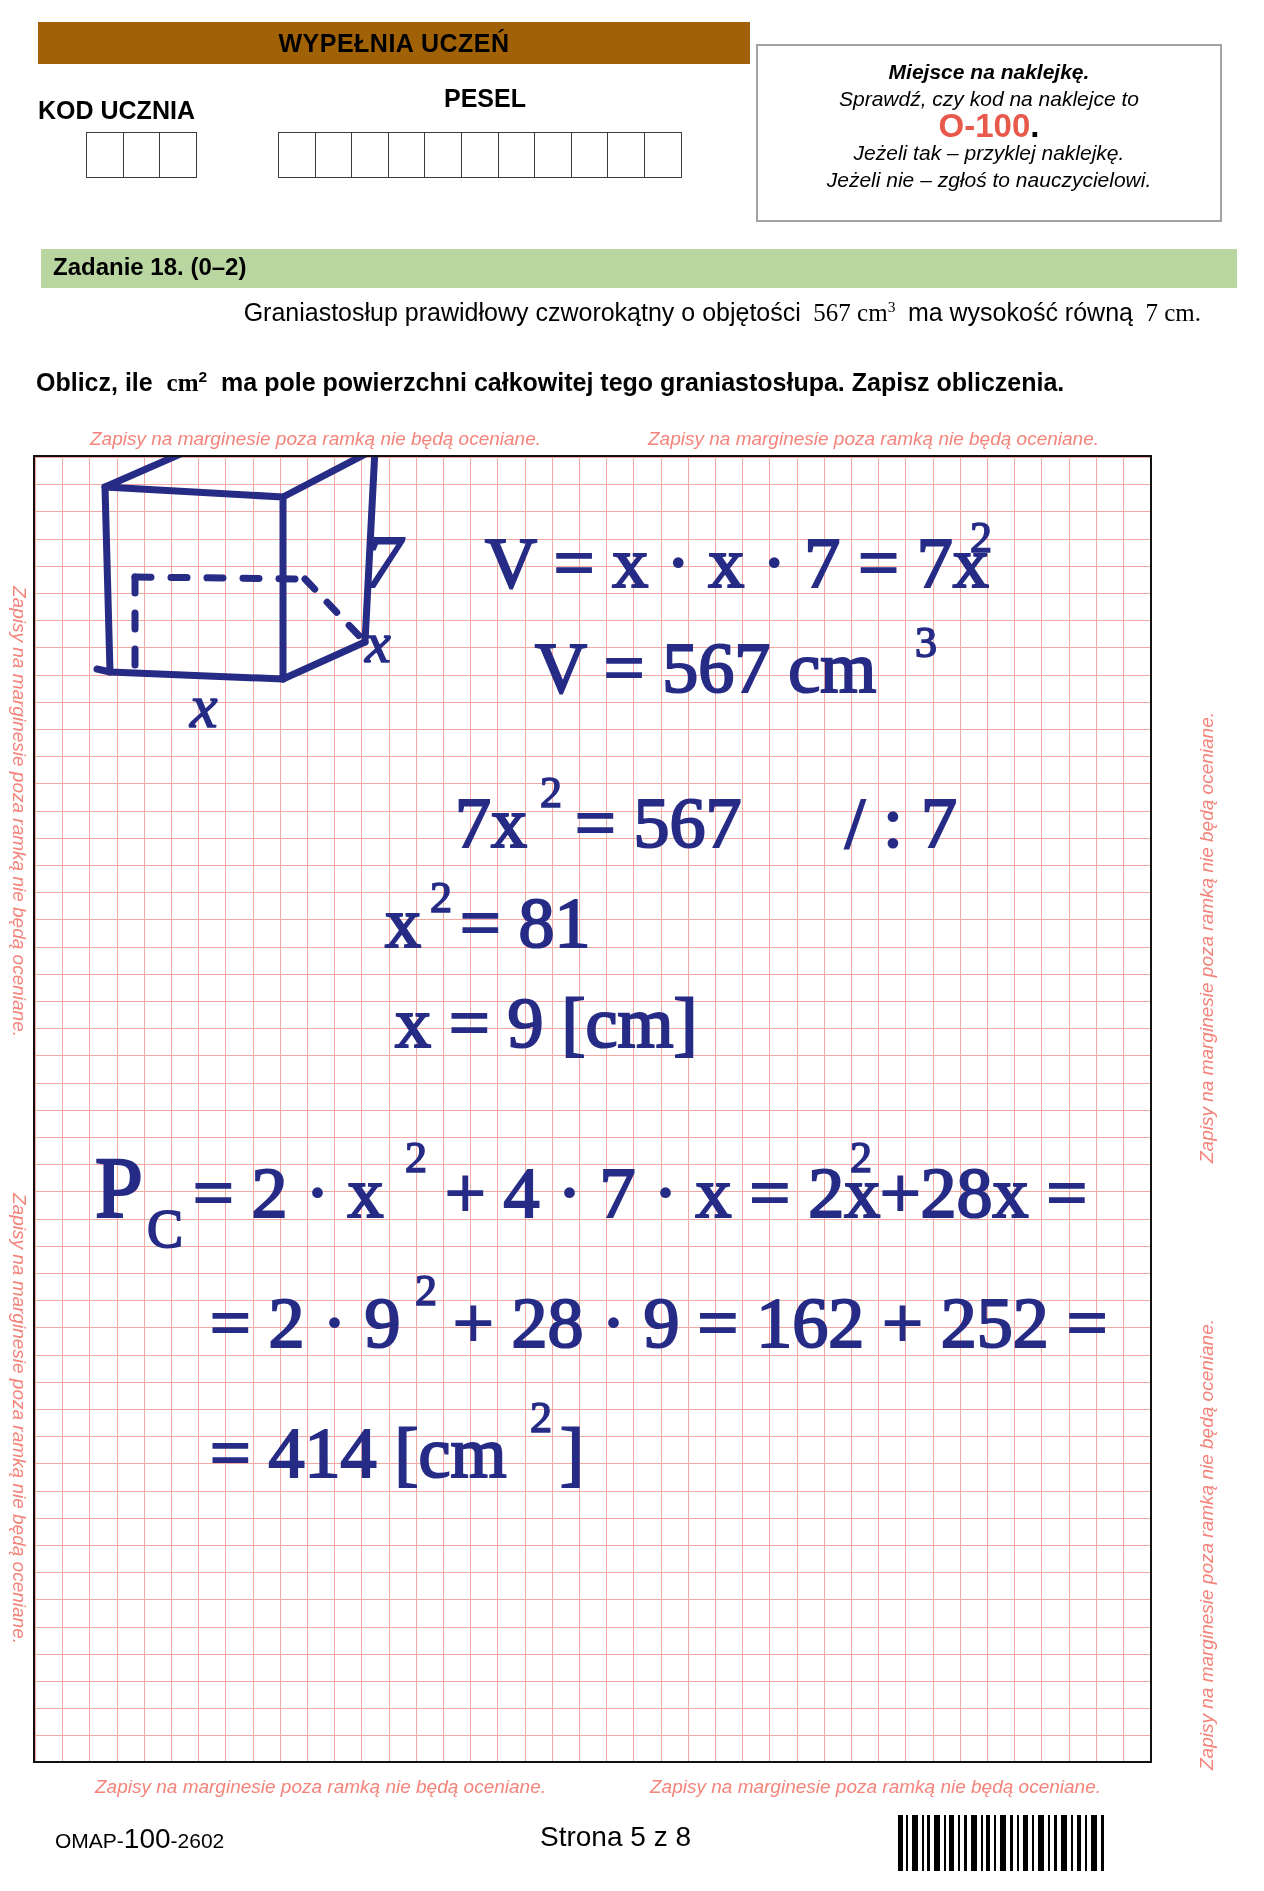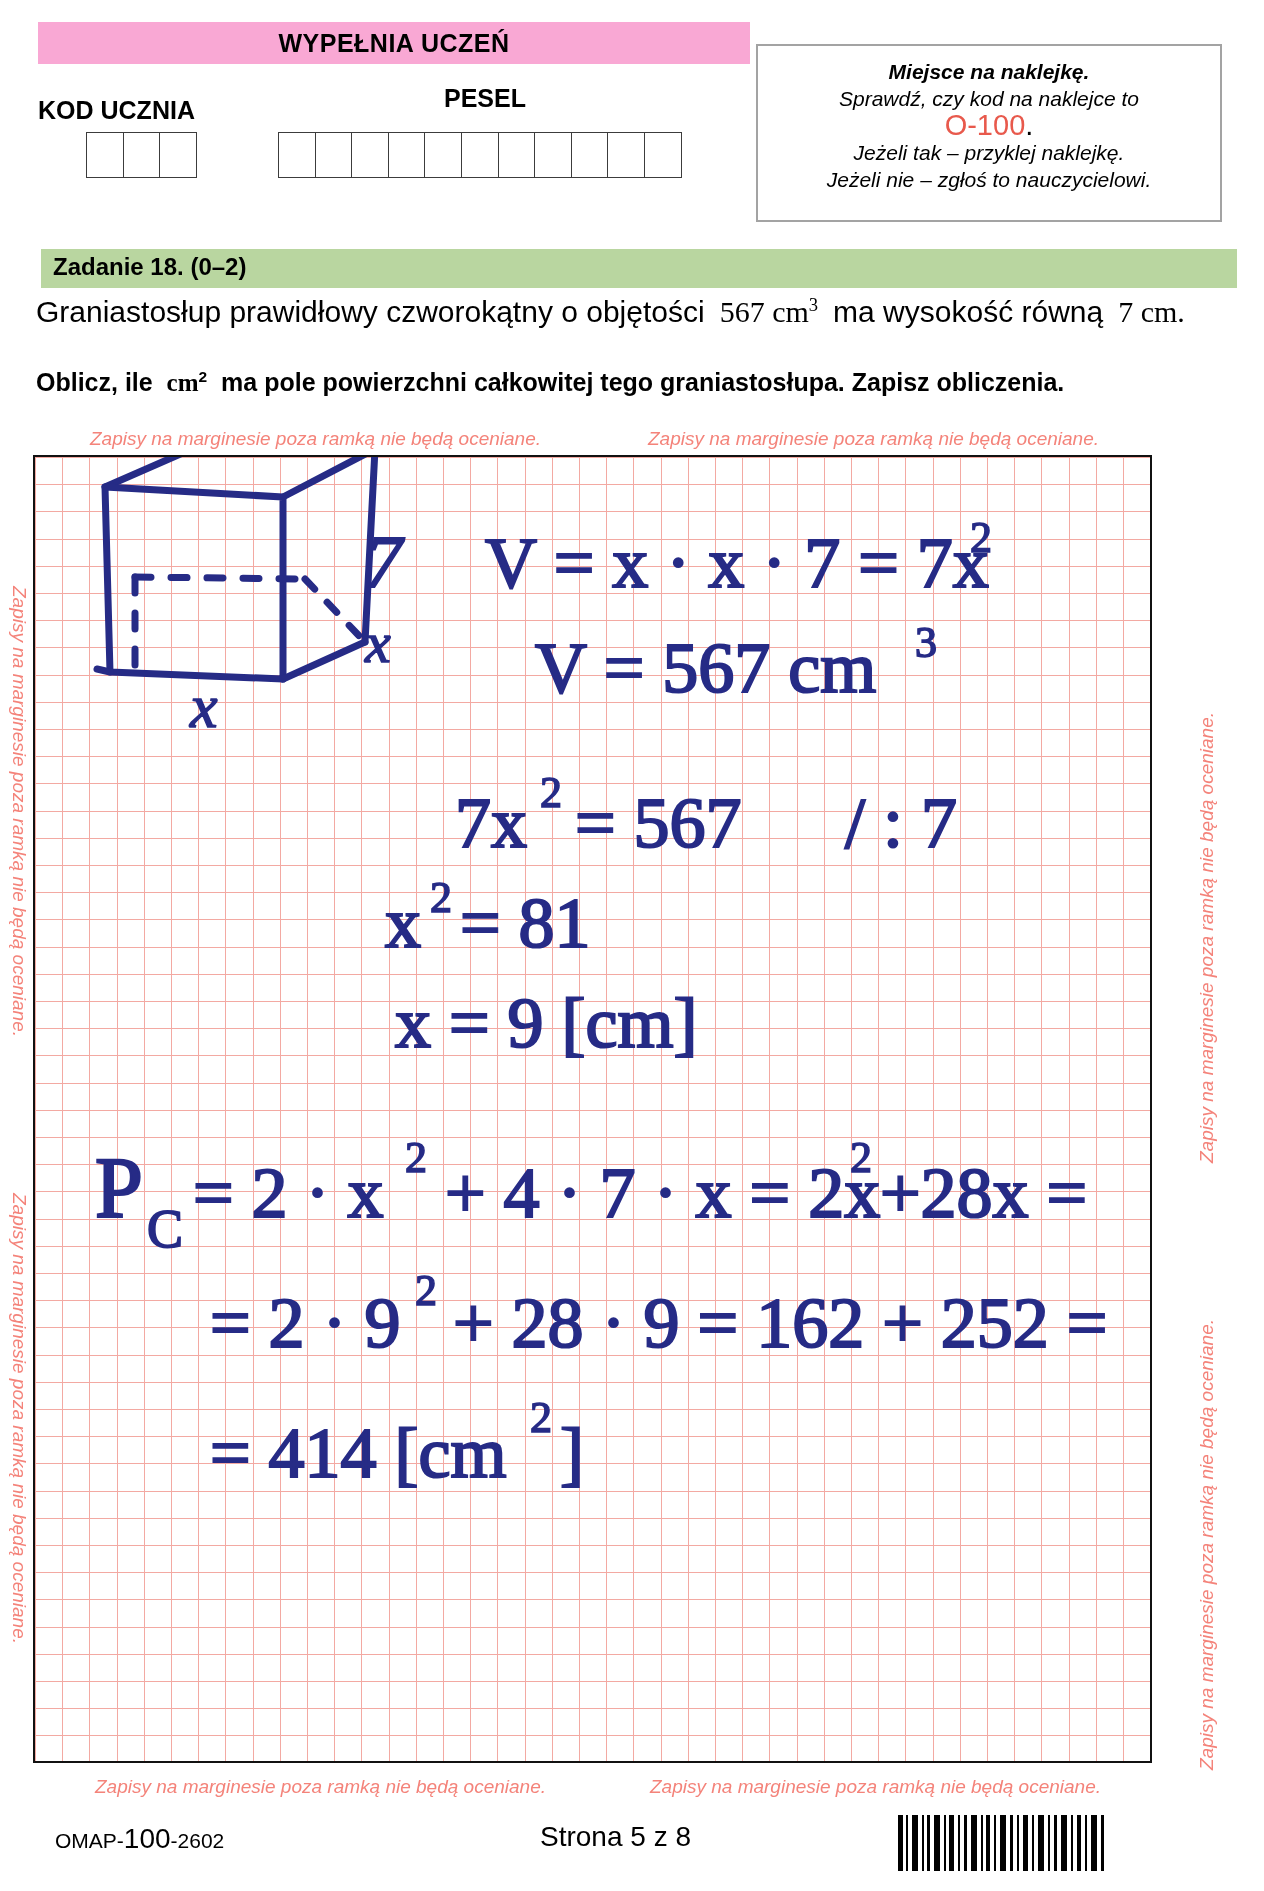--- a/index.html
+++ b/index.html
@@ -10,21 +10,21 @@
     color:#000;
     position:relative;
     overflow:hidden;
   }
   .page{position:relative;width:1264px;height:1891px;}
 
   
   .hdr{position:absolute;left:38px;top:22px;width:1188px;height:190px;}
   .hdr-left{position:absolute;left:0;top:0;width:712px;height:190px;}
   .green-band{
-    background:#f9a8d4;
+    background:#a16207;
     height:42px;line-height:42px;
     text-align:center;
     font-weight:bold;font-size:25px;
     letter-spacing:.5px;
   }
   .codes{position:absolute;top:62px;left:0;width:712px;}
   .code-lbl{font-weight:bold;font-size:25px;}
   .lbl-kod{position:absolute;left:0;top:12px;}
   .lbl-pesel{position:absolute;left:390px;top:0;margin-left:16px;}
   .boxrow{position:absolute;display:flex;}
@@ -41,36 +41,37 @@
     position:absolute;left:718px;top:22px;
     width:466px;height:178px;
     border:2px solid #a3a3a3;
     background:#fff;
     box-sizing:border-box;
     text-align:center;
     padding-top:12px;
   }
   .sticker div{font-style:italic;font-size:21px;line-height:27px;}
   .sticker .s1{font-weight:bold;}
-  .sticker .s3{font-size:29px;font-style:normal;font-weight:normal;}
+  .sticker .s3{font-size:33px;font-style:normal;font-weight:bold;}
   .sticker .s3 .red{color:#e8594c;}
 
   
   .task-band{
     position:absolute;left:41px;top:249px;width:1196px;height:39px;
     background:#b9d6a0;
   }
   .task-band span{
     font-weight:bold;font-size:24px;line-height:36px;margin-left:12px;
     display:inline-block;
   }
   .stmt{
-    position:absolute;left:36px;top:295px;width:1180px;
-    font-size:30px;line-height:34px;
+    position:absolute;left:21px;top:295px;width:1180px;
+    font-size:25px;line-height:34px;
     font-family:"Liberation Serif",serif;
+    text-align:right;
   }
   .stmt .sans{font-family:"Liberation Sans",sans-serif;}
   .ask{
     position:absolute;left:36px;top:365px;width:1180px;
     font-size:25px;font-weight:bold;line-height:34px;
   }
   sup{font-size:.62em;vertical-align:super;line-height:0;}
 
   
   .margin-note{

